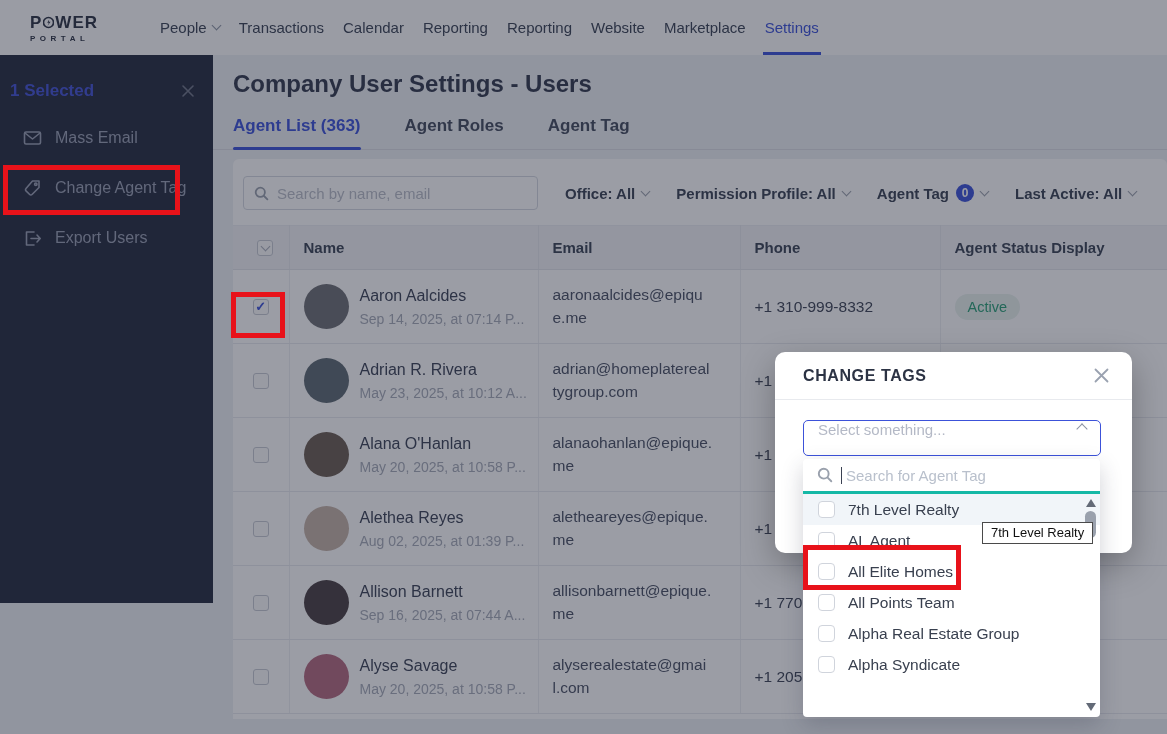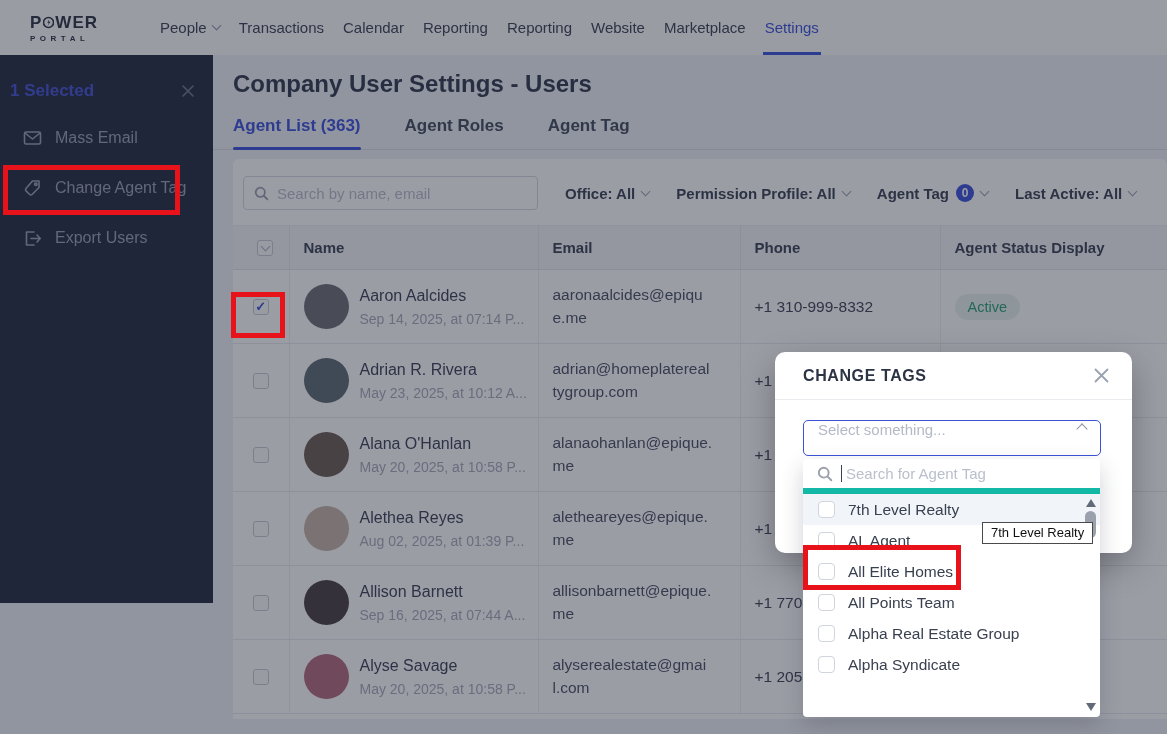--- a/index.html
+++ b/index.html
@@ -78,21 +78,21 @@
   .modal{position:absolute;left:775px;top:352px;width:357px;height:201px;background:#fff;border-radius:10px;box-shadow:0 12px 34px rgba(0,0,0,.28);z-index:60}
   .modal-head{height:48px;display:flex;align-items:center;justify-content:space-between;padding:0 22px 0 28px;border-bottom:1px solid #e8eaee}
   .modal-title{font-size:16px;font-weight:bold;letter-spacing:.6px;color:#2c3344}
   .modal-x{color:#9aa2b0;cursor:pointer;display:flex}
   .select{margin:20px 28px 0 28px;width:298px;height:36px;border:1.5px solid var(--accent);border-radius:5px;display:flex;align-items:flex-start;justify-content:space-between;padding:0 14px;cursor:pointer}
   .select .ph{color:#b4b9c6;font-size:15px}
   .chev-up{width:8px;height:8px;border-right:1.5px solid #8b93a3;border-bottom:1.5px solid #8b93a3;transform:rotate(-135deg);margin-top:4px}
 
   
   .dd{position:absolute;left:803px;top:459px;width:297px;height:258px;background:#fff;border-radius:4px;box-shadow:0 8px 22px rgba(40,45,70,.22);z-index:61;overflow:hidden}
-  .dd-search{height:35px;border-bottom:6px solid #14b8a6;display:flex;align-items:center;gap:8px;padding-left:14px}
+  .dd-search{height:35px;border-bottom:3px solid #14b8a6;display:flex;align-items:center;gap:8px;padding-left:14px}
   .dd-search .caret{width:1px;height:17px;background:#3a4152}
   .dd-search .ph{color:#b9c0cc;font-size:15px;margin-left:-4px}
   .opt{height:31px;display:flex;align-items:center;gap:13px;padding-left:15px;font-size:15.5px;color:#39404f;cursor:pointer}
   .opt.hl{background:#f1f5f9}
   .ocb{width:17px;height:17px;border:1px solid #d0d4dc;border-radius:4px;background:#fff;flex:0 0 auto}
   
   .dd-sb{position:absolute;top:40px;right:3px;width:13px;bottom:4px;z-index:62}
   .sb-up{position:absolute;top:0;left:2px;width:0;height:0;border-left:5px solid transparent;border-right:5px solid transparent;border-bottom:8px solid #636a77}
   .sb-thumb{position:absolute;top:12px;left:1px;width:11px;height:27px;border-radius:6px;background:#9aa1ad;cursor:grab}
   .sb-down{position:absolute;bottom:2px;left:2px;width:0;height:0;border-left:5px solid transparent;border-right:5px solid transparent;border-top:8px solid #636a77}

